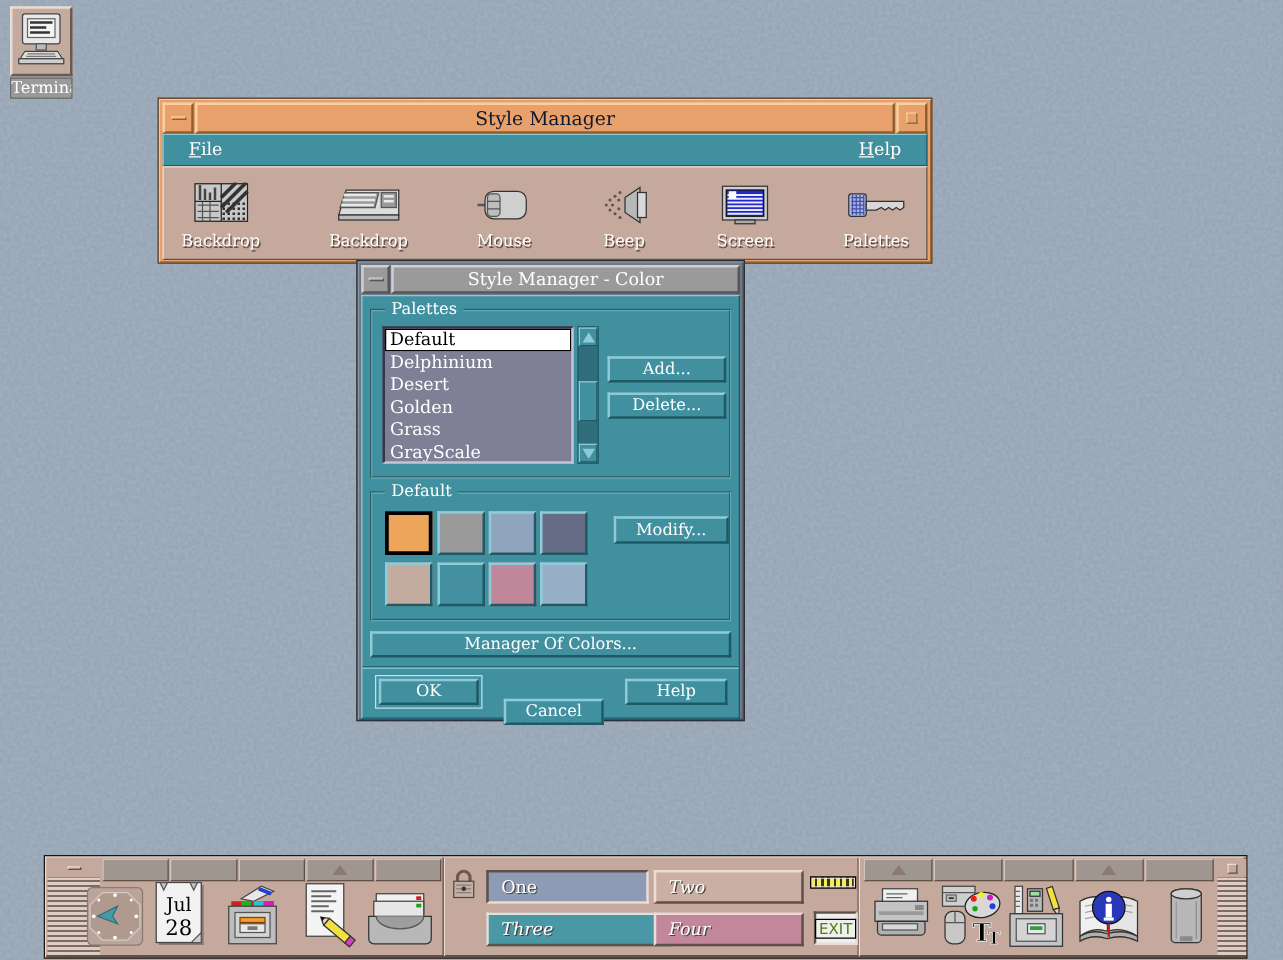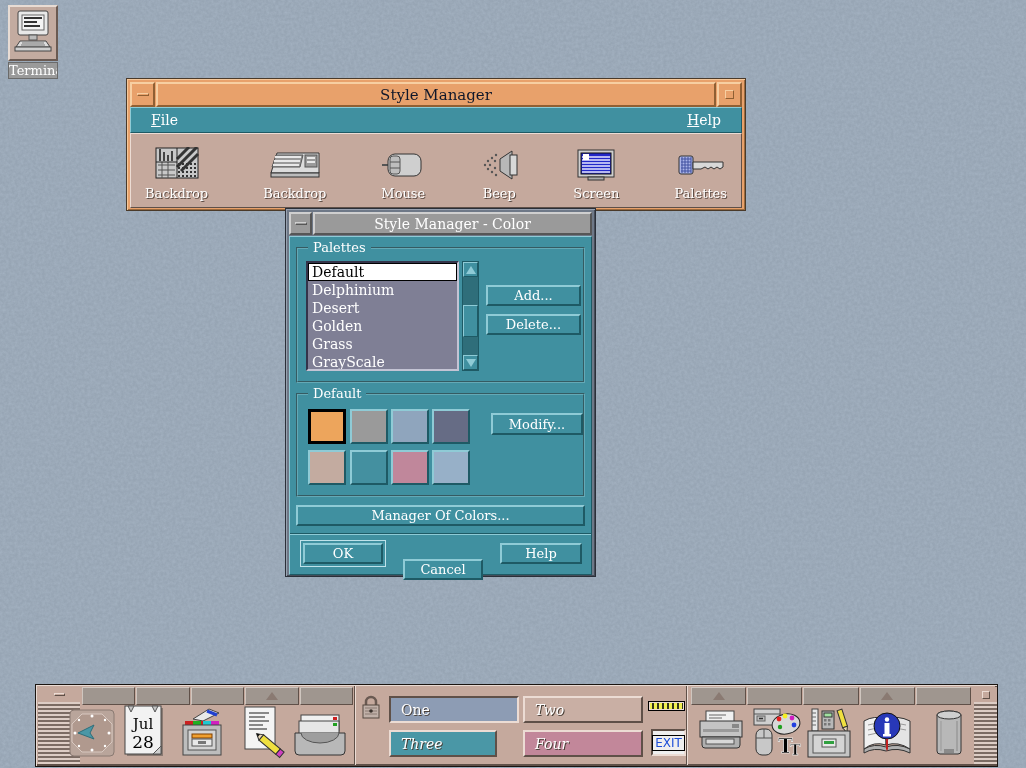--- a/index.html
+++ b/index.html
@@ -110,21 +110,21 @@
     border-left:1px solid #5f5048; border-right:1px solid #ecdcd4;
     box-shadow: inset 1px 0 0 #ecdcd4, inset -1px 0 0 #5f5048; }
   .ws-btn { position:absolute; height:27px; color:#fff; font-size:14px;
     display:flex; align-items:center; padding-left:10px; text-shadow:1px 1px 0 #4a4038; }
   .busy { position:absolute; left:612px; top:16px; width:37px; height:10px;
     border:1px solid #000; background:repeating-linear-gradient(90deg,#f0ee50 0 3px,#35351f 3px 5px);
     box-shadow:0 0 0 1px #ecdcd4 inset; }
   .exit { position:absolute; left:615px; top:44px; width:35px; height:27px;
     background:#efefef; border:2px solid; border-color:#5f5048 #ecdcd4 #ecdcd4 #5f5048;
     display:flex; align-items:center; justify-content:center; }
-  .exit .inner { border:1px solid #000; padding:0 2px; font-size:12px; color:#1d4ed8; background:#efefef; font-family:"DejaVu Sans",sans-serif; }
+  .exit .inner { border:1px solid #000; padding:0 2px; font-size:12px; color:#4d7c0f; background:#efefef; font-family:"DejaVu Sans",sans-serif; }
 </style>
 </head>
 <body>
 
 <svg class="abs" style="left:0;top:0;z-index:0" width="1026" height="768">
   <defs>
     <filter id="mottle" x="0" y="0" width="100%" height="100%">
       <feTurbulence type="fractalNoise" baseFrequency="0.33" numOctaves="4" seed="8"></feTurbulence>
       <feColorMatrix type="matrix" values="0 0 0 0 0.42  0 0 0 0 0.50  0 0 0 0 0.60  0 0 0 1.4 -0.35"></feColorMatrix>
     </filter>
@@ -468,21 +468,21 @@
         <g stroke="#8a7a72">
             <line x1="5" y1="14" x2="17" y2="14"></line>
             <line x1="5" y1="17" x2="17" y2="17"></line>
             <line x1="5" y1="20" x2="17" y2="20"></line>
           </g>
         <circle cx="11" cy="17" r="1.8" fill="#3a322e"></circle>
       </svg>
     </div>
     <div class="ws-btn p-sunken" style="left: 34px; top: 10px; width: 130px; background-color: rgb(141, 156, 180);">One</div>
     <div class="ws-btn p-raised" style="left: 168px; top: 10px; width: 120px; background-color: rgb(201, 175, 164);">Two</div>
-    <div class="ws-btn p-raised" style="left: 34px; top: 44px; width: 108px; background-color: rgb(74, 151, 166);">Three</div>
+    <div class="ws-btn p-raised" style="left: 34px; top: 44px; width: 148px; background-color: rgb(74, 151, 166);">Three</div>
     <div class="ws-btn p-raised" style="left: 168px; top: 44px; width: 120px; background-color: rgb(194, 135, 154);">Four</div>
   </div>
 
   <div class="busy"></div>
   <div class="exit">
     <span class="inner">EXIT</span>
   </div>
 
   <div class="tabs" style="left:655px; width:280px;">
     <div class="tab">

